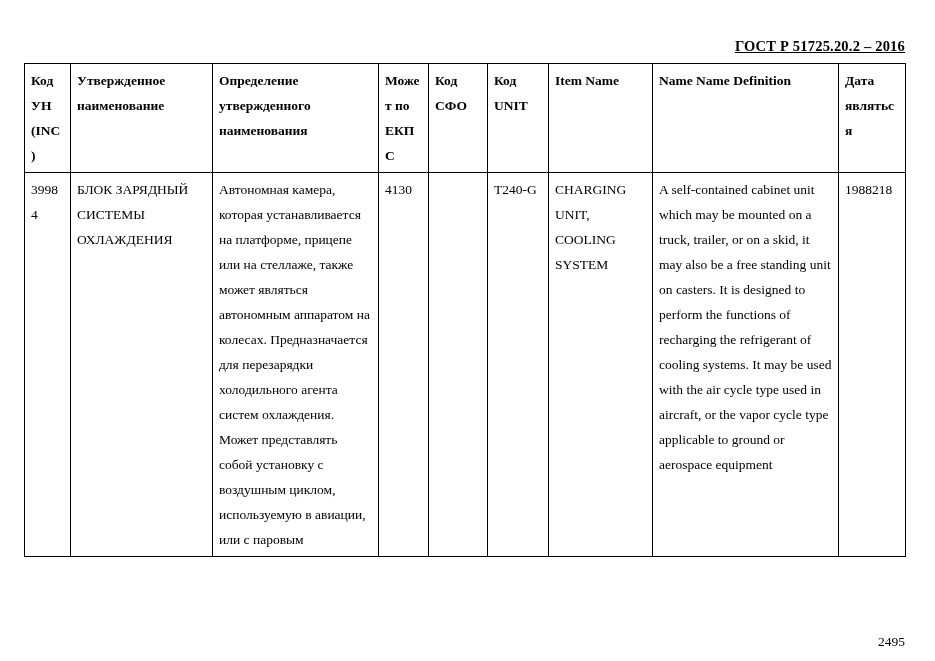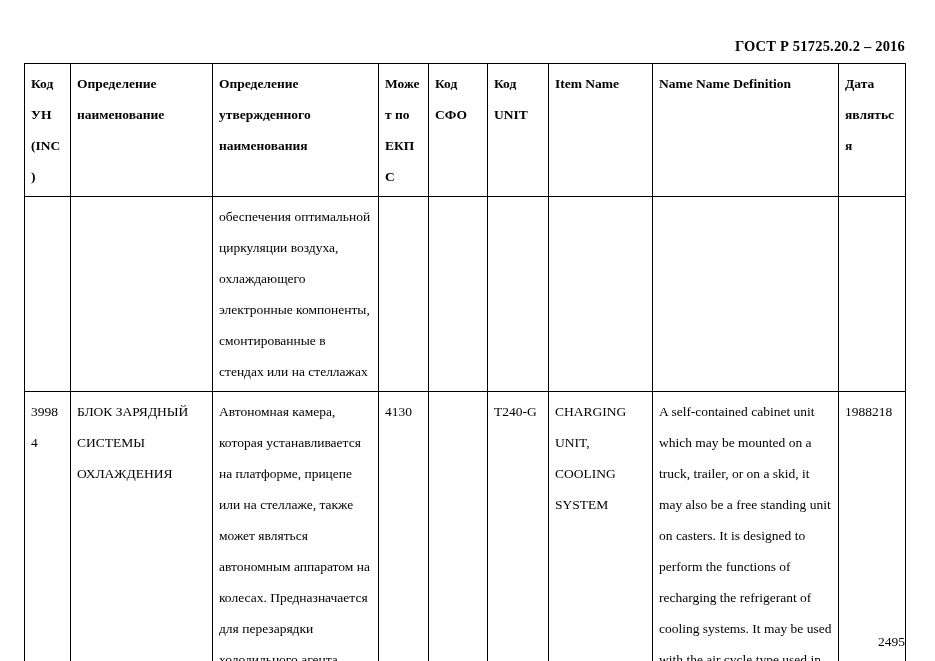--- a/index.html
+++ b/index.html
@@ -16,37 +16,38 @@
 
   .doc-header {
     position: absolute;
     top: 38px;
     left: 24px;
     width: 881px;
     text-align: right;
     font-weight: bold;
     font-size: 14.5px;
     letter-spacing: 0.2px;
+    text-decoration: underline;
   }
 
   table.gost-table {
     position: absolute;
     top: 63px;
     left: 24px;
     width: 881px;
     border-collapse: collapse;
     table-layout: fixed;
   }
   .gost-table th, .gost-table td {
     border: 1px solid #000;
     vertical-align: top;
     text-align: left;
     padding: 4px 6px;
     font-size: 13.5px;
-    line-height: 31px;
+    line-height: 25px;
     overflow-wrap: break-word;
     word-wrap: break-word;
   }
   .gost-table th {
     font-weight: bold;
     height: 75px;
   }
   .gost-table tr.row-cont td { height: 139px; }
   .gost-table tr.row-main td { height: 353px; }
 
@@ -74,42 +75,31 @@
       <col style="width:50px">
       <col style="width:59px">
       <col style="width:61px">
       <col style="width:104px">
       <col style="width:186px">
       <col style="width:67px">
     </colgroup>
     <thead>
       <tr>
         <th>Код УН (INC)</th>
-        <th>Определение наименование</th>
+        <th>Утвержденное наименование</th>
         <th>Определение утвержденного наименования</th>
         <th>Может по ЕКПС</th>
         <th>Код СФО</th>
         <th>Код UNIT</th>
         <th>Item Name</th>
         <th>Name Name Definition</th>
         <th>Дата являться</th>
       </tr>
     </thead>
     <tbody>
-      <tr class="row-cont">
-        <td></td>
-        <td></td>
-        <td>обеспечения оптимальной циркуляции воздуха, охлаждающего электронные компоненты, смонтированные в стендах или на стеллажах</td>
-        <td></td>
-        <td></td>
-        <td></td>
-        <td></td>
-        <td></td>
-        <td></td>
-      </tr>
       <tr class="row-main">
         <td>39984</td>
         <td>БЛОК ЗАРЯДНЫЙ СИСТЕМЫ ОХЛАЖДЕНИЯ</td>
         <td>Автономная камера, которая устанавливается на платформе, прицепе или на стеллаже, также может являться автономным аппаратом на колесах. Предназначается для перезарядки холодильного агента систем охлаждения. Может представлять собой установку с воздушным циклом, используемую в авиации, или с паровым</td>
         <td>4130</td>
         <td></td>
         <td>T240-G</td>
         <td>CHARGING UNIT, COOLING SYSTEM</td>
         <td>A self-contained cabinet unit which may be mounted on a truck, trailer, or on a skid, it may also be a free standing unit on casters. It is designed to perform the functions of recharging the refrigerant of cooling systems. It may be used with the air cycle type used in aircraft, or the vapor cycle type applicable to ground or aerospace equipment</td>
         <td>1988218</td>

